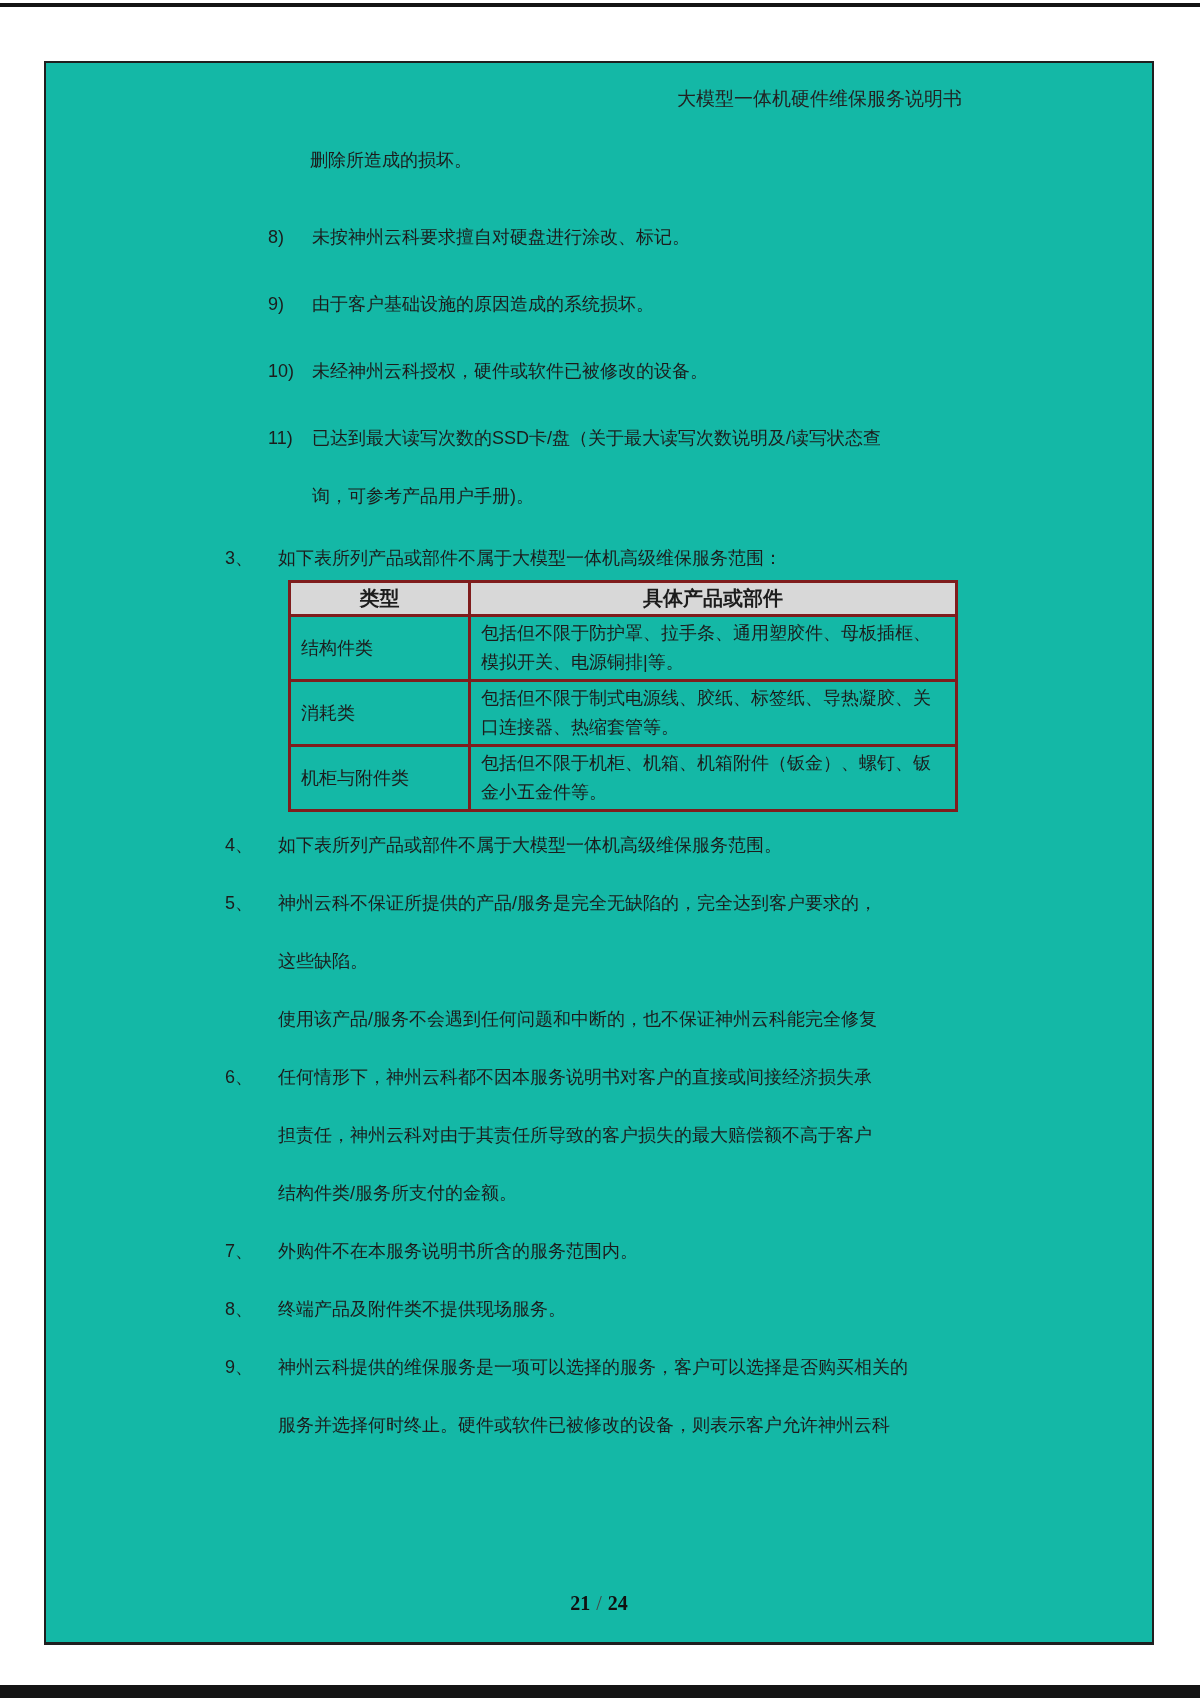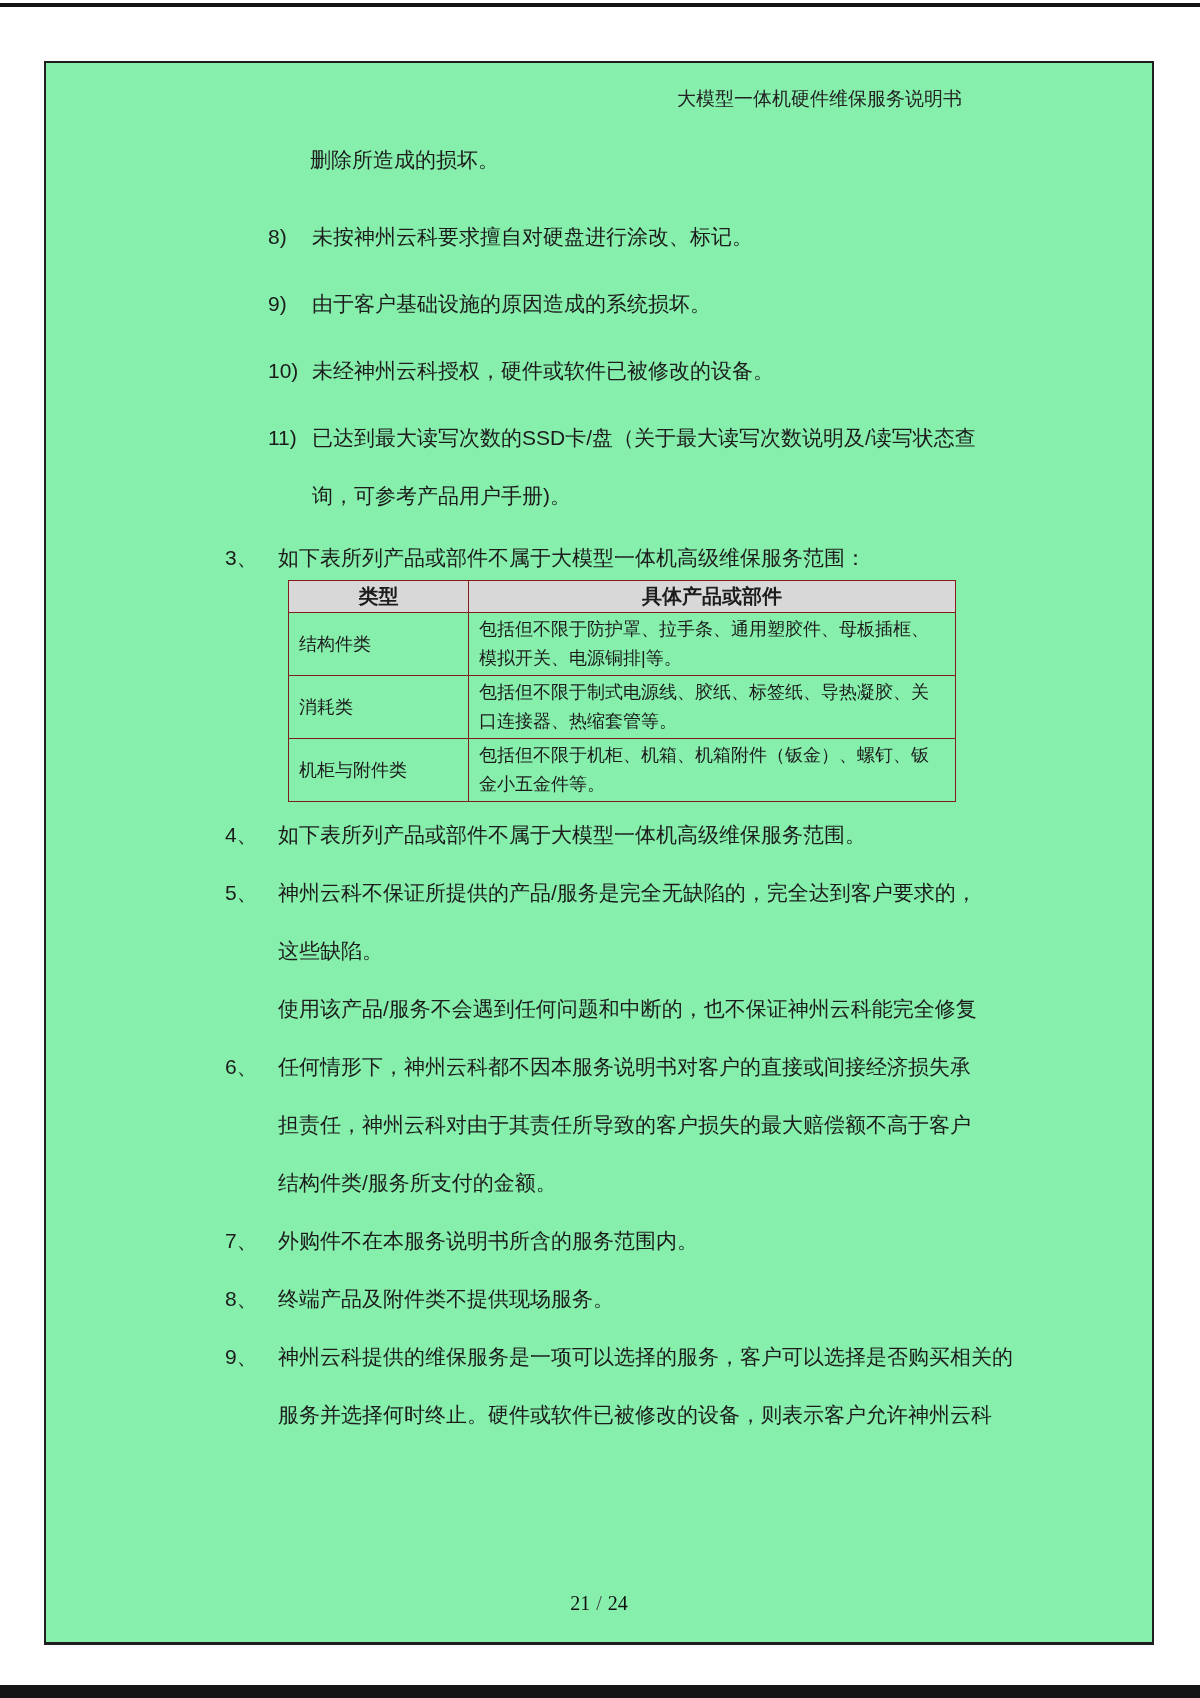--- a/index.html
+++ b/index.html
@@ -5,62 +5,62 @@
   html,body{margin:0;padding:0;}
   body{
     width:1200px;height:1698px;position:relative;background:#ffffff;
     font-family:"Liberation Sans","DejaVu Sans",sans-serif;
     color:#1c1c1c;overflow:hidden;
   }
   .top-strip{position:absolute;left:0;top:3px;width:1200px;height:4px;background:#141414;}
   .bottom-strip{position:absolute;left:0;bottom:0;width:1200px;height:13px;background:#141414;}
   .page-frame{
     position:absolute;left:44px;top:61px;right:46px;bottom:53px;
-    border:2px solid #1f1f1f;border-bottom-width:3px;background:#86efac;
+    border:2px solid #1f1f1f;border-bottom-width:3px;background:#14b8a6;
   }
   .doc-header{
     margin-top:23px;padding-right:190px;text-align:right;
     font-family:"Liberation Serif","DejaVu Serif",serif;
     font-size:19px;line-height:26px;color:#222;
   }
-  .line{font-size:21px;line-height:30px;white-space:nowrap;margin-top:28px;}
+  .line{font-size:18px;line-height:30px;white-space:nowrap;margin-top:28px;}
   .row{display:flex;}
   .num{flex:0 0 auto;}
   .sub-row{margin-left:222px;}
   .sub-row .num{width:44px;}
   .sub-cont{margin-left:266px;}
   .main-row{margin-left:179px;}
   .main-row .num{width:53px;}
   .main-cont{margin-left:232px;}
   .hang{margin-left:264px;margin-top:33px;}
   .gap-first{margin-top:47px;}
   .gap-sub{margin-top:37px;}
   .gap-sec{margin-top:32px;}
   .gap-after-table{margin-top:18px;}
   .product-table{
     margin-left:242px;margin-top:7px;width:667px;
     border-collapse:collapse;table-layout:fixed;
   }
   .product-table th,.product-table td{
-    border:1px solid #7f1d1d;font-size:18px;line-height:29px;
+    border:3px solid #7f1d1d;font-size:18px;line-height:29px;
     padding:2px 10px;vertical-align:middle;text-align:left;
   }
   .product-table th{
     background:#d8d8d8;font-size:20px;font-weight:bold;text-align:center;
     height:31px;padding:0 6px;
   }
   .col-type{width:180px;}
   .col-detail{width:487px;}
   .product-table td{height:57px;}
   .doc-footer{
     position:absolute;left:0;right:0;bottom:27px;text-align:center;
     font-family:"Liberation Serif","DejaVu Serif",serif;
     font-size:20px;color:#111;
   }
-  .doc-footer .pg{font-weight:normal;}
+  .doc-footer .pg{font-weight:bold;}
   .doc-footer .sep{font-weight:normal;color:#444;padding:0 6px;}
 </style>
 </head>
 <body>
 
 <div class="top-strip"></div>
 <div class="bottom-strip"></div>
 
 <div class="page-frame">
 

